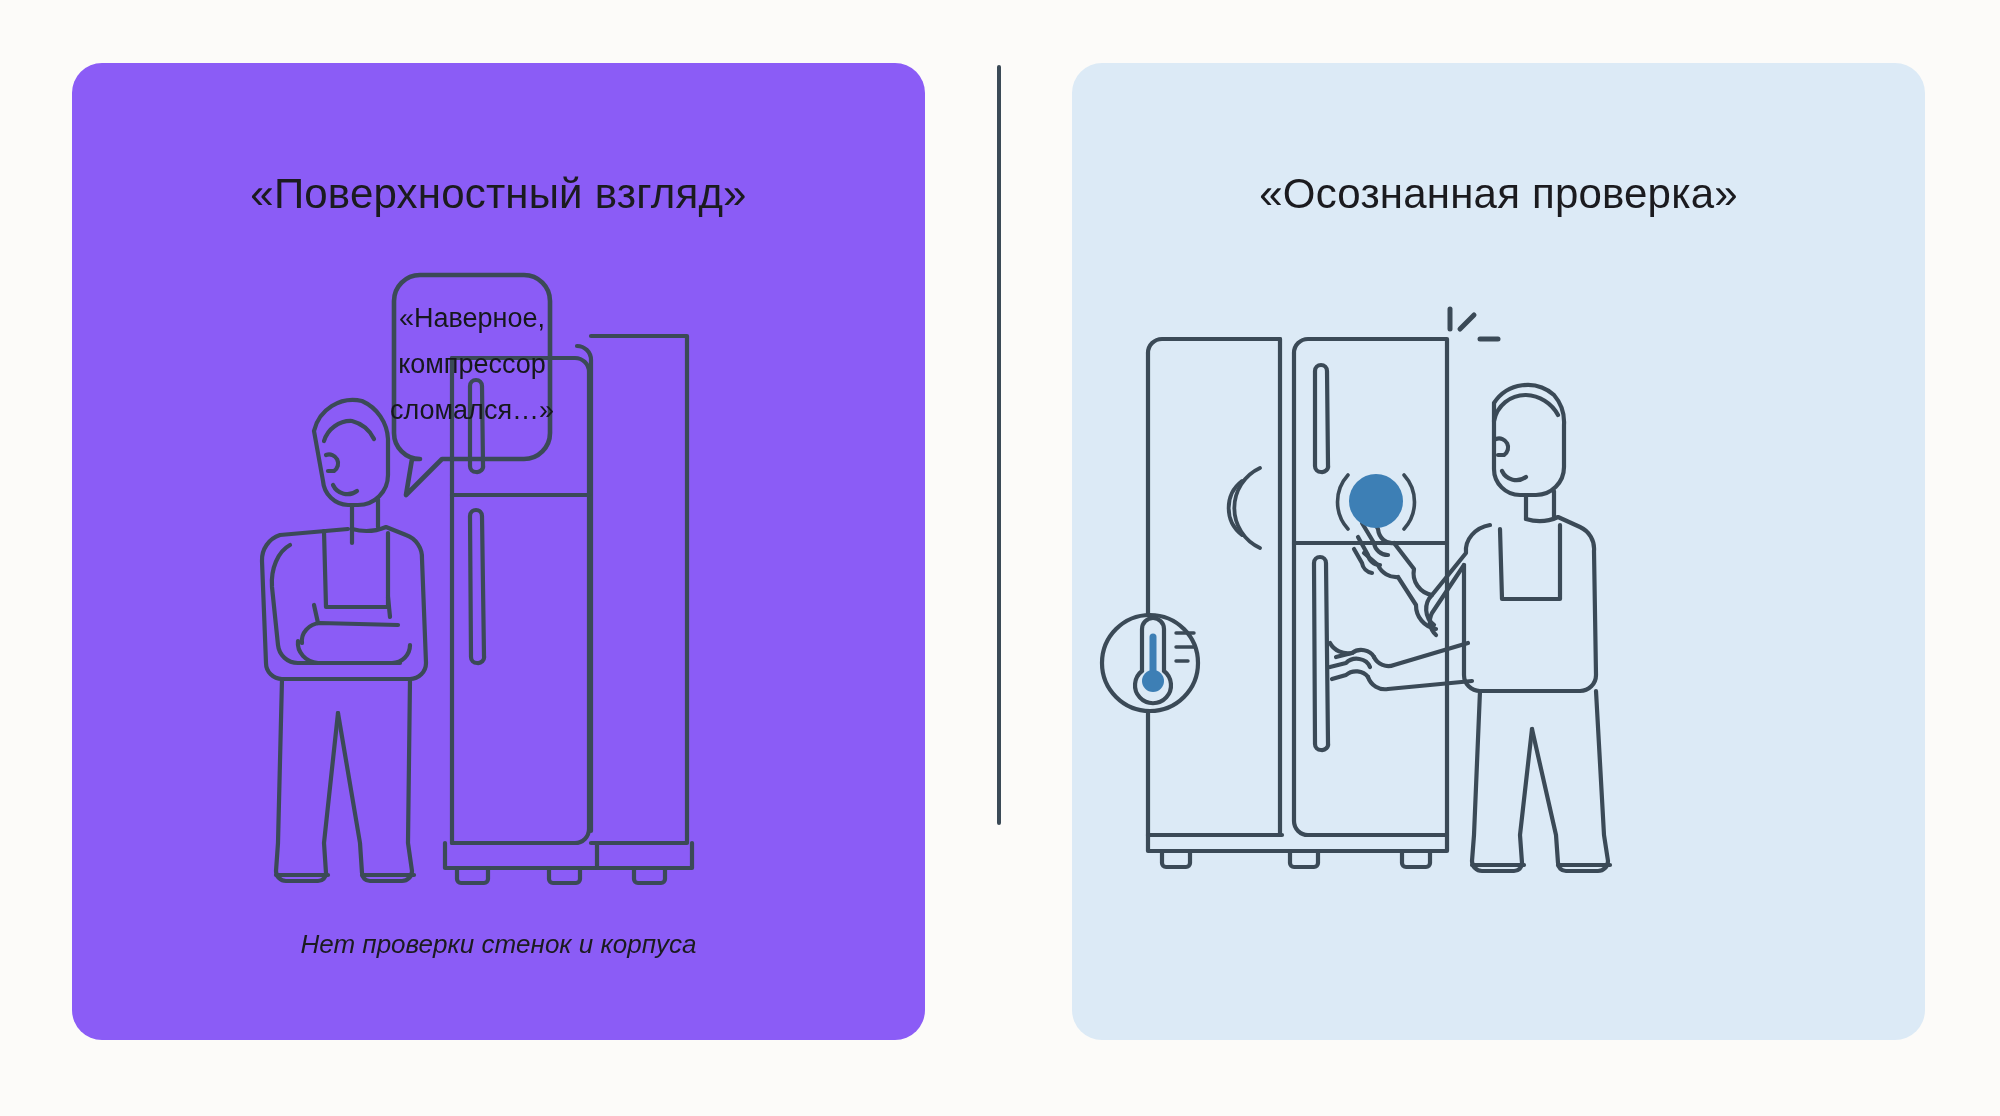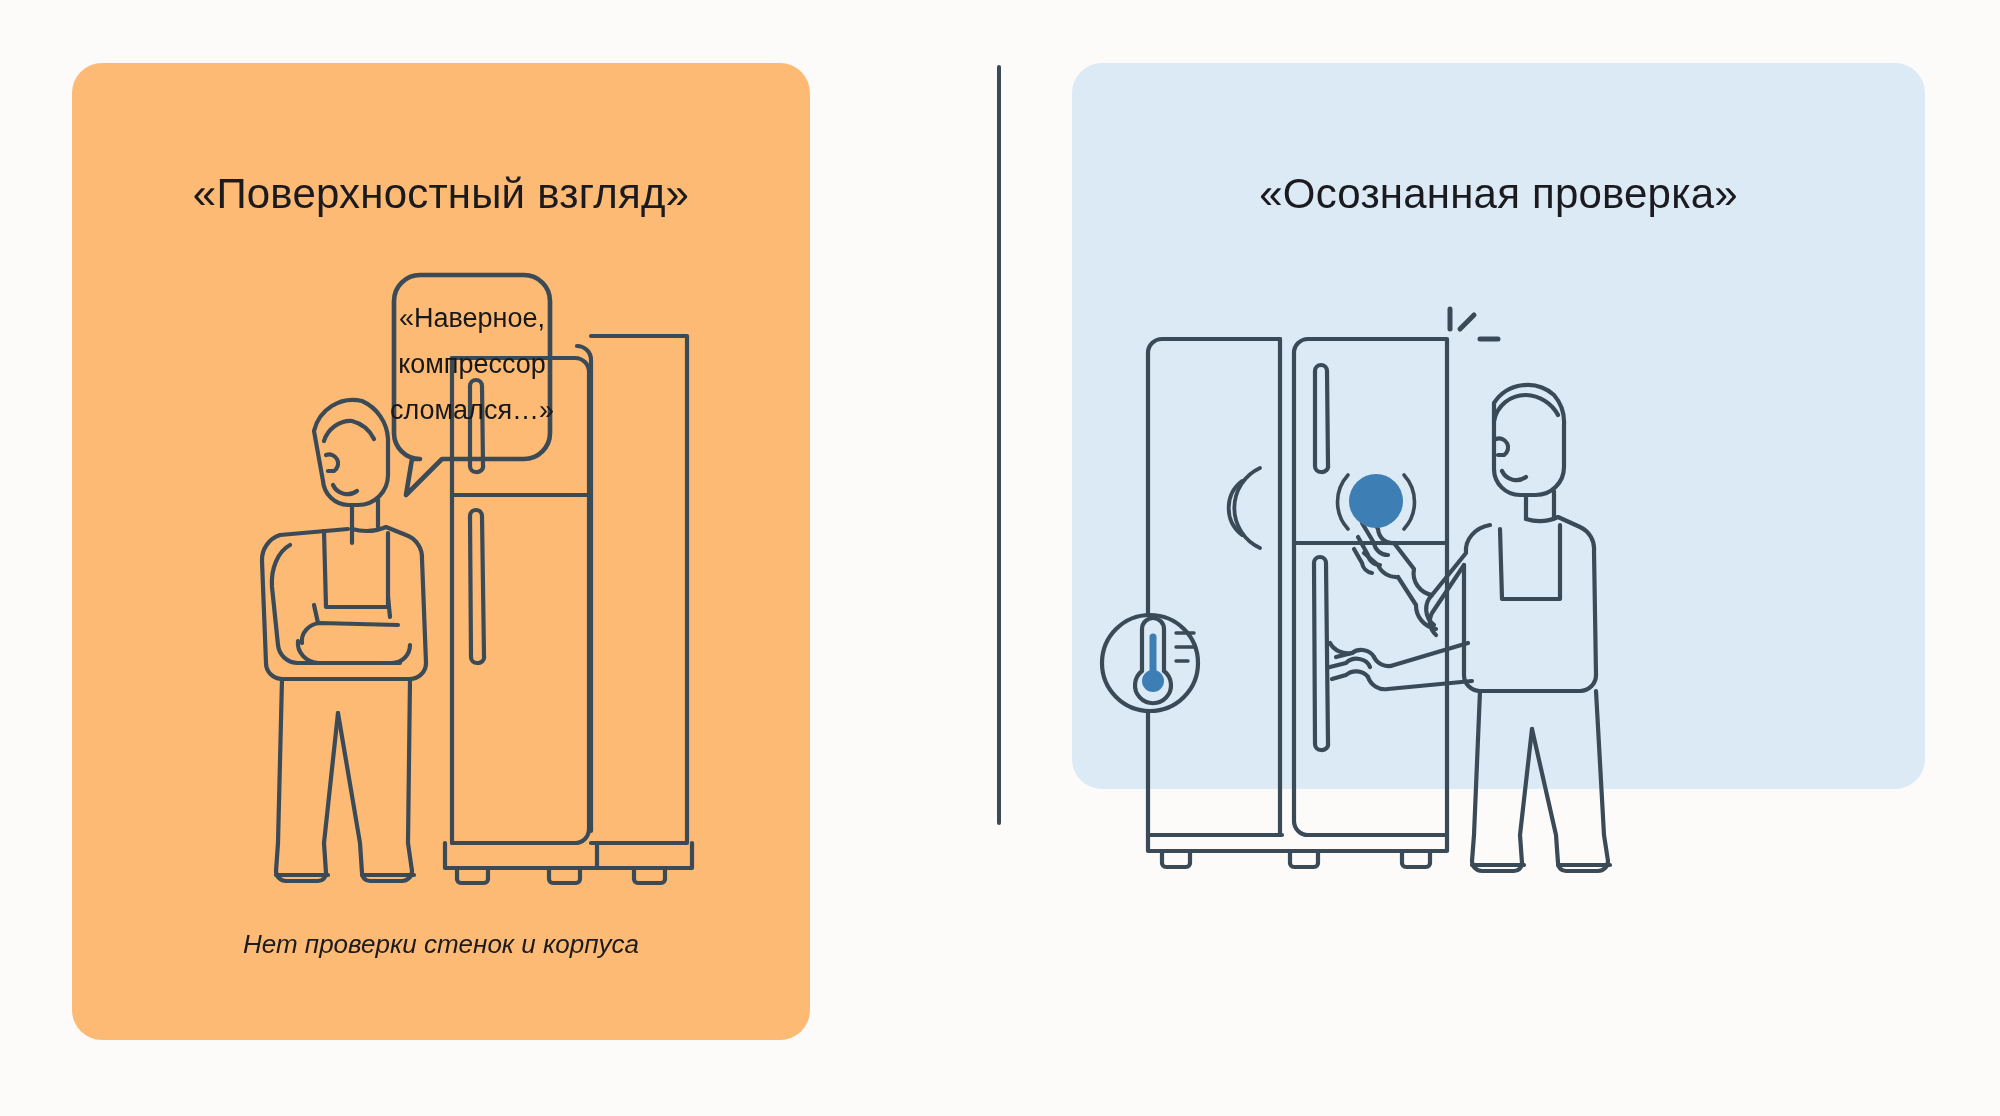--- a/index.html
+++ b/index.html
@@ -23,30 +23,30 @@
 
   
   .panel {
     position: absolute;
     border-radius: 30px;
     box-sizing: border-box;
   }
   #panel-left {
     left: 72px;
     top: 63px;
-    width: 738px;
+    width: 853px;
     height: 977px;
-    background: #fdba74;
+    background: #8b5cf6;
     padding-left: 32px;
   }
   #panel-right {
     left: 1072px;
     top: 63px;
     width: 853px;
-    height: 726px;
+    height: 977px;
     background: #dceaf6;
   }
 
   
   #divider {
     position: absolute;
     left: 997px;
     top: 65px;
     width: 4px;
     height: 760px;

